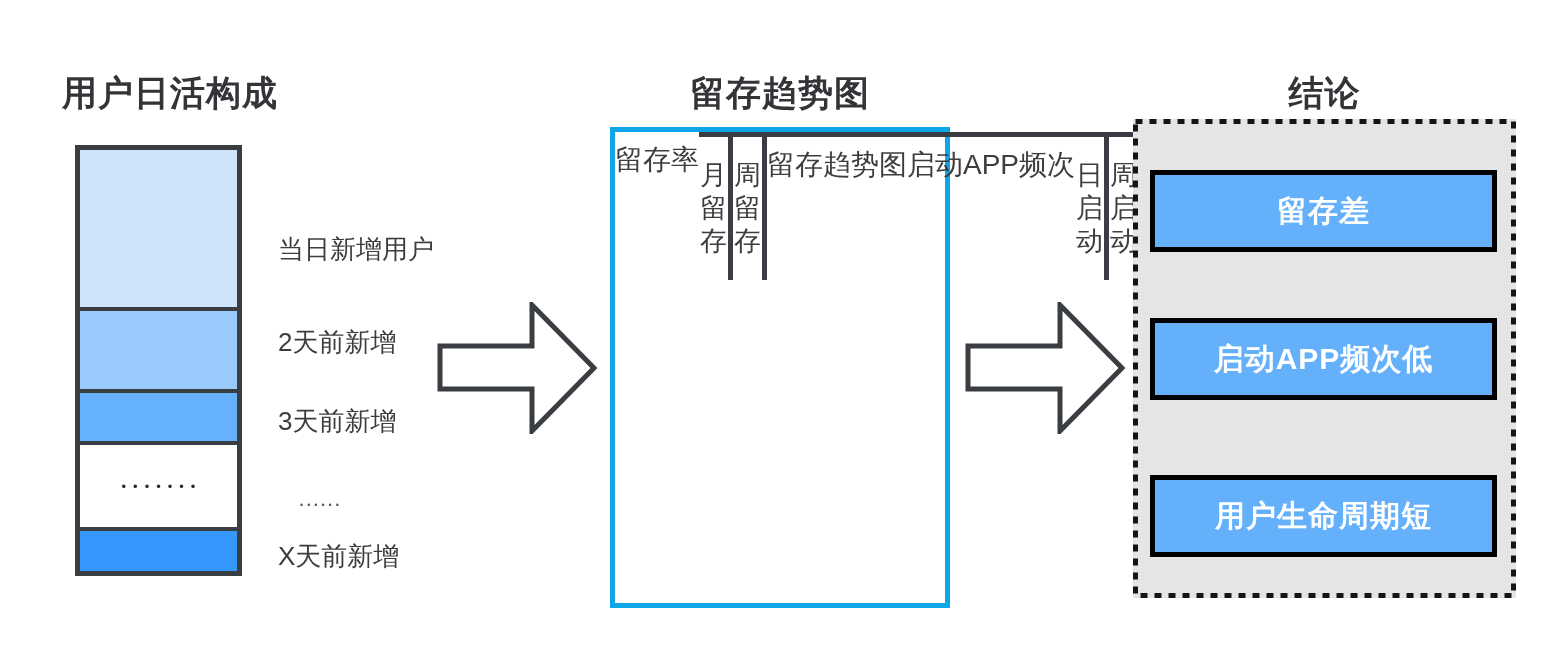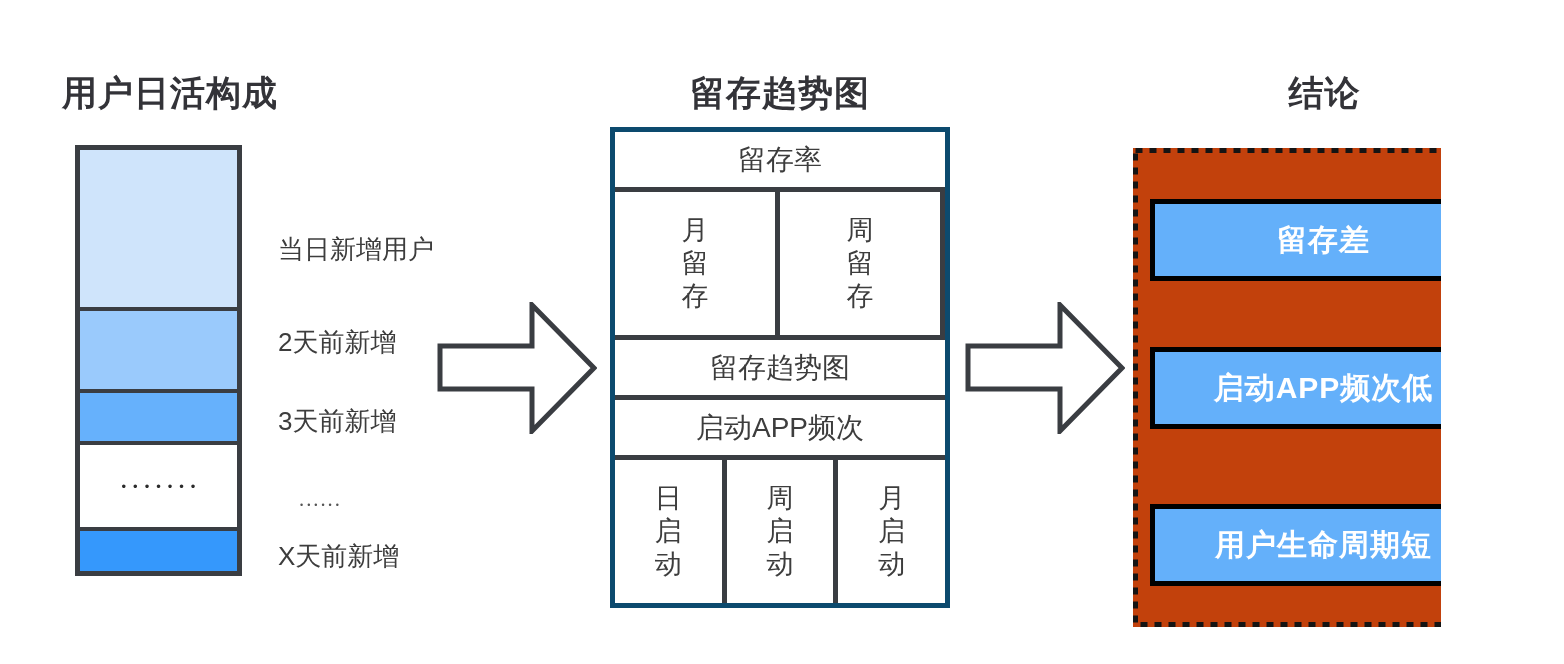--- a/index.html
+++ b/index.html
@@ -1,19 +1,19 @@
 <!DOCTYPE html>
 <html><head>
 <meta charset="utf-8">
 <style>
   html, body { margin: 0; padding: 0; background: #ffffff; }
   body { font-family: "Liberation Sans", "DejaVu Sans", sans-serif; color: #333333; }
   .canvas {
     position: relative;
-    width: 1441px;
+    width: 1564px;
     height: 664px;
     background: #ffffff;
     overflow: hidden;
   }
   .title {
     position: absolute;
     top: 70px;
     font-size: 35px;
     font-weight: bold;
     color: #333338;
@@ -61,25 +61,25 @@
   
   .arrow { position: absolute; width: 160px; height: 132px; }
   .arrow1 { left: 437px; top: 302px; }
   .arrow2 { left: 965px; top: 302px; }
 
   
   .atable {
     position: absolute;
     left: 610px; top: 127px;
     width: 340px; height: 481px;
-    border: 5px solid #0c4a6e;
+    border: 5px solid #0ea5e9;
     box-sizing: border-box;
     background: #ffffff;
     display: flex;
-    flex-direction: column;
+    flex-direction: row;
   }
   .trow { box-sizing: content-box; }
   .trow-single {
     display: flex; align-items: center; justify-content: center;
     font-size: 28px; color: #3d3d3d; white-space: nowrap;
   }
   .trow-triple { display: flex; }
   .r1 { height: 55px; }
   .r2 { height: 143px; border-top: 5px solid #3a3d42; }
   .r3 { height: 55px; border-top: 5px solid #3a3d42; }
@@ -96,23 +96,23 @@
     font-size: 27px;
     line-height: 33px;
     color: #3d3d3d;
     word-break: break-all;
     text-align: center;
   }
 
   
   .conclusion-box {
     position: absolute;
-    left: 1133px; top: 148px;
+    left: 1133px; top: 119px;
     width: 383px; height: 479px;
-    background: #c2410c;
+    background: #e5e5e5;
   }
   .dash-border { position: absolute; left: 0; top: 0; width: 100%; height: 100%; }
   .conclusion-btn {
     position: absolute;
     left: 17px;
     width: 347px; height: 82px;
     box-sizing: border-box;
     background: #64b0fa;
     border: 5px solid #000000;
     color: #ffffff;

